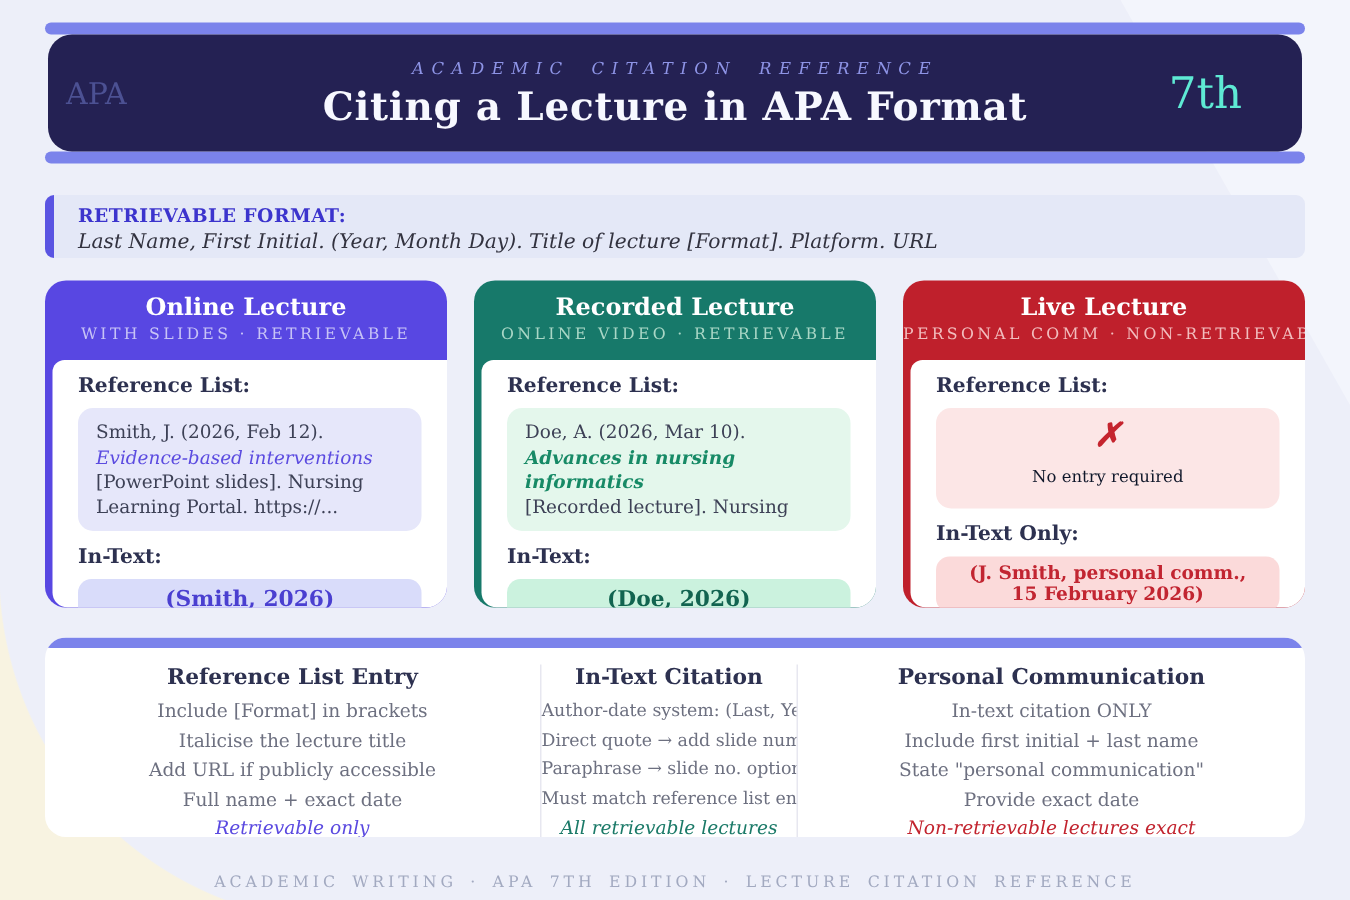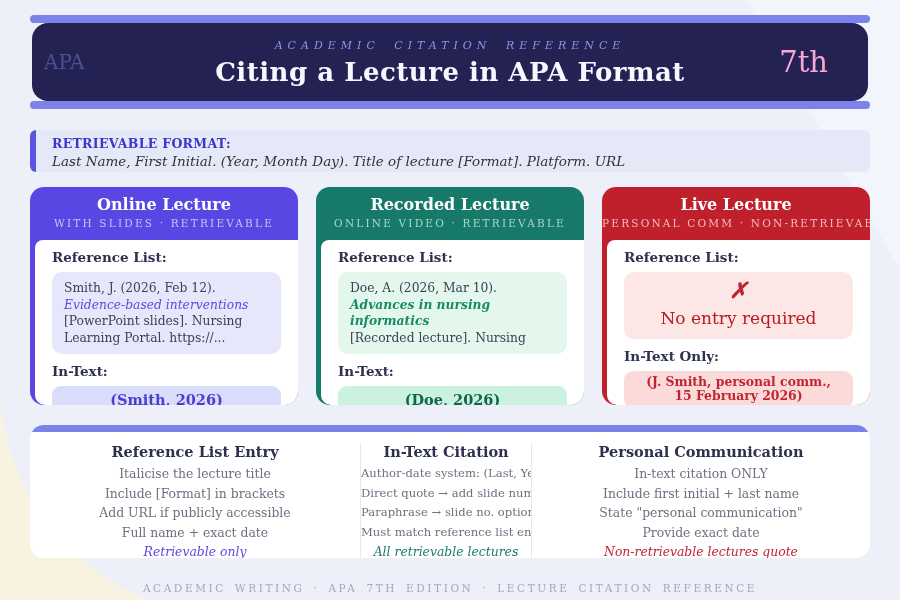--- a/index.html
+++ b/index.html
@@ -29,21 +29,21 @@
   }
   .hdr-eyebrow {
     padding-top:16px; font-style:italic; font-size:11px;
     letter-spacing:5px; word-spacing:6px; color:#8e94e6; white-space:nowrap;
   }
   .hdr-title {
     margin-top:5px; font-size:26px; font-weight:bold;
     color:#f7f8ff; letter-spacing:0.5px;
   }
   .hdr-apa  { position:absolute; left:12px;  top:50%; transform:translateY(-50%); font-size:20px; color:#4c5193; }
-  .hdr-7th  { position:absolute; right:40px; top:50%; transform:translateY(-50%); font-size:29px; color:#f9a8d4; }
+  .hdr-7th  { position:absolute; right:40px; top:50%; transform:translateY(-50%); font-size:29px; color:#5eead4; }
 
   
   #format-callout {
     position:absolute; top:130px; left:30px; right:30px; height:42px;
     background:#e4e8f7; border-left:6px solid #5a54e2; border-radius:6px;
     padding:6px 16px 0;
   }
   .fmt-label   { font-size:12.5px; font-weight:bold; color:#3c34cd; letter-spacing:0.3px; }
   .fmt-pattern { font-size:13.5px; font-style:italic; color:#32323f; margin-top:2px; }
 
@@ -78,21 +78,21 @@
   .c2 { background:#17796a; }
   .c2 .card-sub   { color:#a9d7c6; }
   .c2 .ref-box    { background:#e4f7ec; }
   .c2 .t-line     { color:#178a66;font-weight:bold; }
   .c2 .intext-box { background:#cbf2de; color:#126450; }
 
   .c3 { background:#bf202c; }
   .c3 .card-sub   { color:#f2bdbe; }
   .c3 .ref-box    { background:#fce6e6; text-align:center; height:67px; padding:5px 12px; }
   .cross-mark  { font-size:22px; font-weight:bold; font-style:italic; color:#c5242e; line-height:26px; }
-  .no-entry    { font-size:17px; color:#b91c1c; margin-top:7px; }
+  .no-entry    { font-size:11px; color:#0f172a; margin-top:7px; }
   .c3 .intext-box { background:#fbdada; color:#c22531; font-size:12.4px; line-height:14px; padding:4px 0 5px; }
 
   
   #guide {
     position:absolute; top:425px; left:30px; right:30px; height:133px;
     background:#fff; border-radius:14px; overflow:hidden;
   }
   .guide-bar  { height:7px; background:#7b83eb; border-radius:4px; }
   .guide-cols { display:flex; padding-top:11px; height:calc(100% - 7px); }
   .gcol  { text-align:center; }
@@ -193,42 +193,42 @@
     </div>
 
   </div>
 
   <div id="guide">
     <div class="guide-bar"></div>
     <div class="guide-cols">
 
       <div class="gcol gcol1">
         <div class="gtitle">Reference List Entry</div>
+        <div class="gline">Include [Format] in brackets</div>
         <div class="gline">Italicise the lecture title</div>
-        <div class="gline">Include [Format] in brackets</div>
         <div class="gline">Add URL if publicly accessible</div>
         <div class="gline">Full name + exact date</div>
         <div class="gnote gnote-purple">Retrievable only</div>
       </div>
 
       <div class="gcol gcol2">
         <div class="gtitle">In-Text Citation</div>
         <div class="gline">Author-date system: (Last, Year)</div>
         <div class="gline">Direct quote → add slide number</div>
         <div class="gline">Paraphrase → slide no. optional</div>
         <div class="gline">Must match reference list entry</div>
         <div class="gnote gnote-teal">All retrievable lectures</div>
       </div>
 
       <div class="gcol gcol3">
         <div class="gtitle">Personal Communication</div>
         <div class="gline">In-text citation ONLY</div>
         <div class="gline">Include first initial + last name</div>
         <div class="gline">State "personal communication"</div>
         <div class="gline">Provide exact date</div>
-        <div class="gnote gnote-red">Non-retrievable lectures quote</div>
+        <div class="gnote gnote-red">Non-retrievable lectures exact</div>
       </div>
 
     </div>
   </div>
 
   <div id="footer">ACADEMIC WRITING · APA 7TH EDITION · LECTURE CITATION REFERENCE</div>
 </div>
 
 </body></html>

